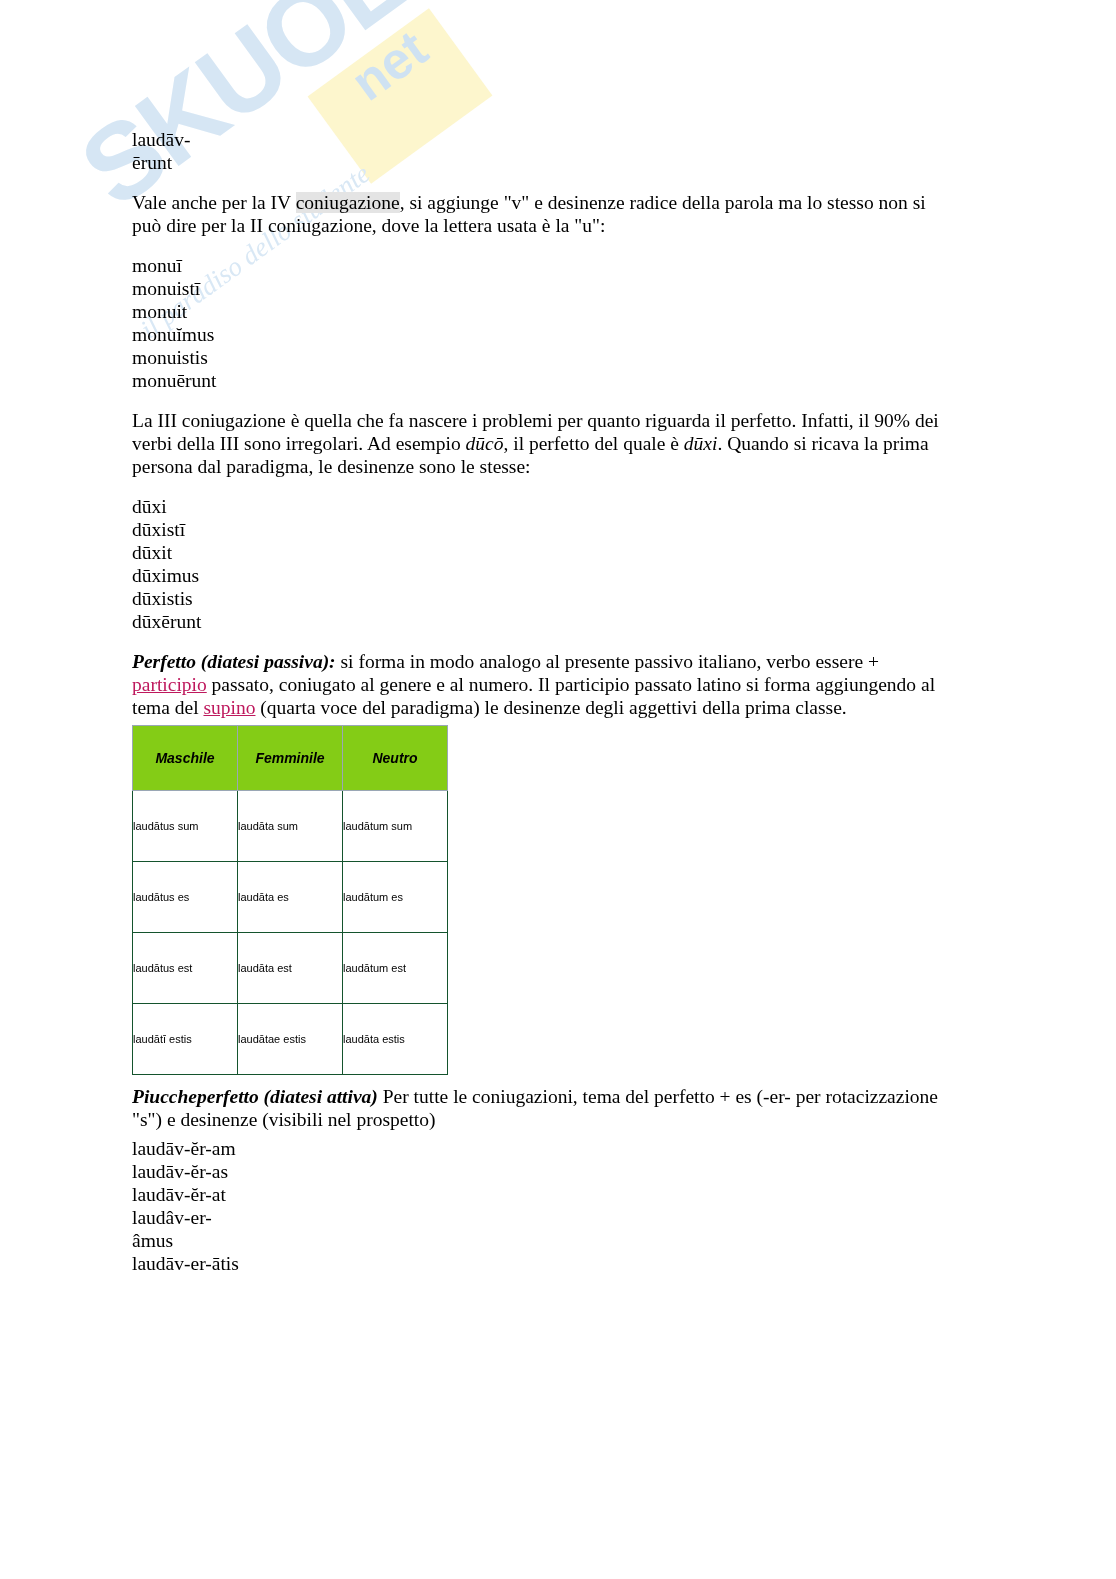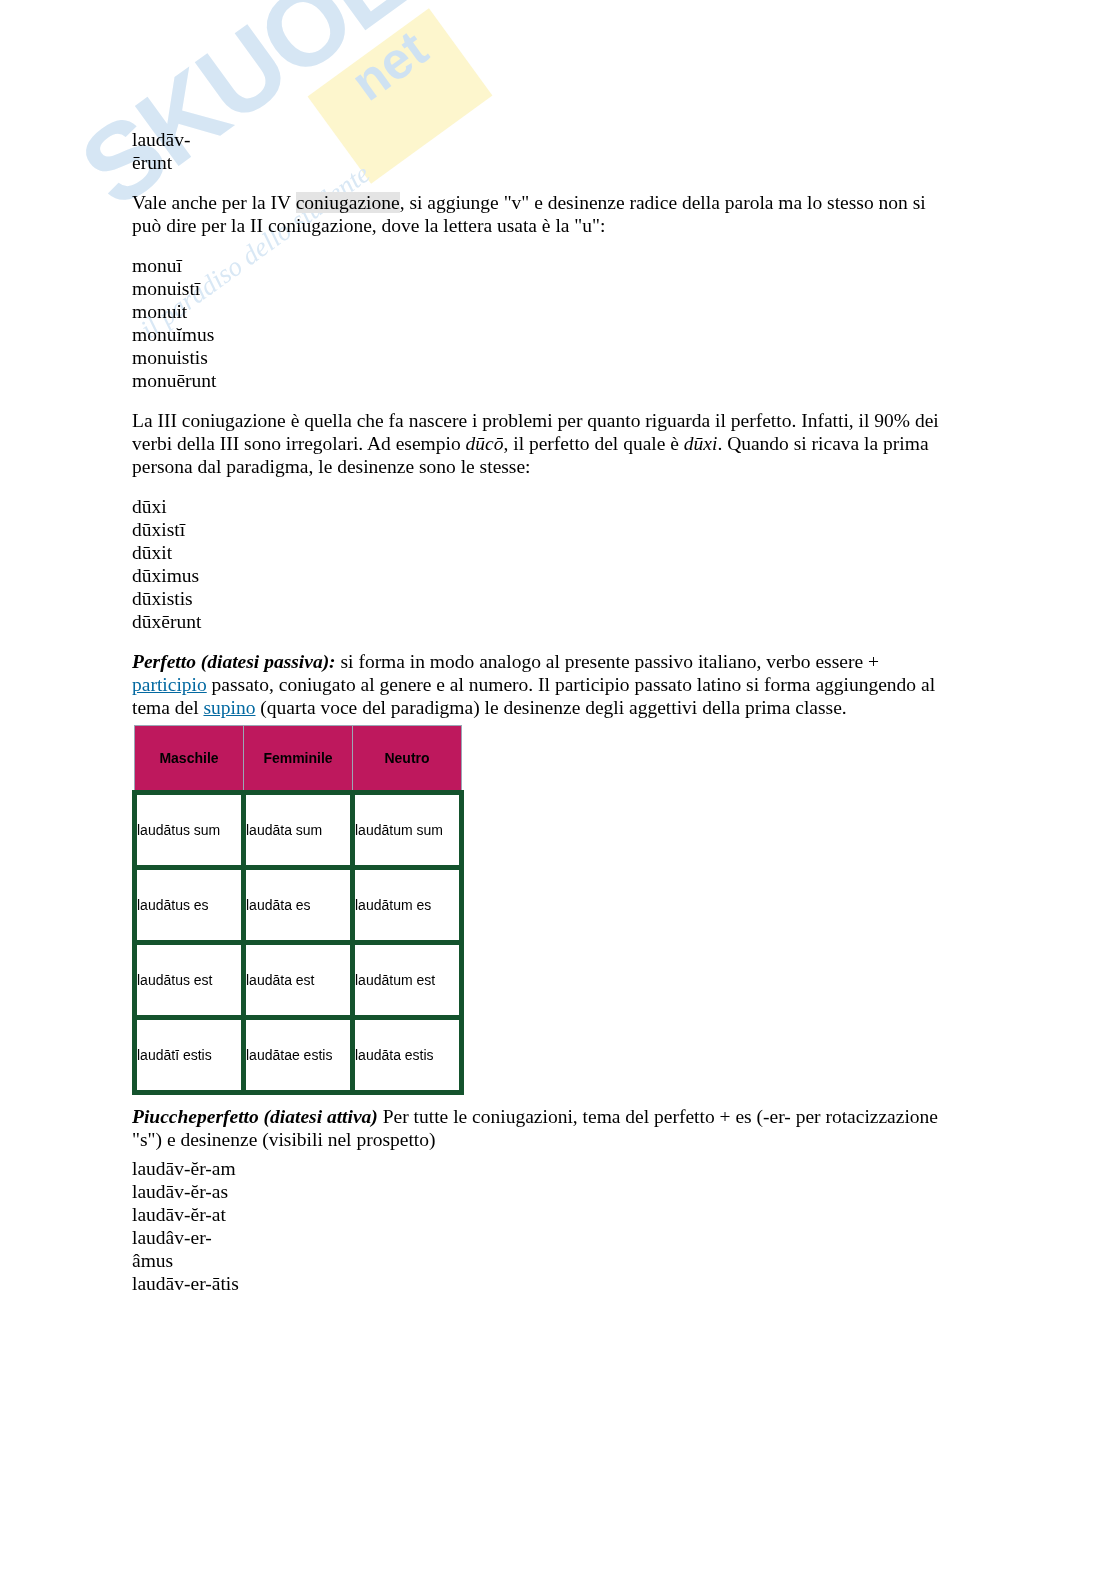--- a/index.html
+++ b/index.html
@@ -98,47 +98,48 @@
     font-size: 19.5px;
     line-height: 23px;
     white-space: pre-wrap;
   }
   .narrow {
     width: 96px;
   }
   b { font-weight: bold; font-style: italic; }
   i { font-style: italic; }
   a.link {
-    color: #0369a1;
+    color: #be185d;
     text-decoration: underline;
     text-align: center;
   }
   .hl {
     background: #e4e4e4;
   }
   
   table.conj {
     border-collapse: collapse;
     margin-top: 6px;
     margin-bottom: 10px;
     font-family: "Liberation Sans", sans-serif;
   }
   table.conj th {
-    background: #be185d;
+    background: #84cc16;
     border: 1px solid #9aa7b5;
     font-size: 14px;
     font-weight: bold;
     text-align: center;
     padding: 0;
     height: 64px;
     width: 104px;
+    font-style: italic;
   }
   table.conj td {
-    border: 5px solid #14532d;
-    font-size: 14px;
+    border: 1px solid #14532d;
+    font-size: 11px;
     padding: 0 0;
     height: 70px;
     width: 104px;
     vertical-align: middle;
     line-height: 17px;
   }
   table.conj tr.tall td {
     height: 78px;
   }
   .tail {

